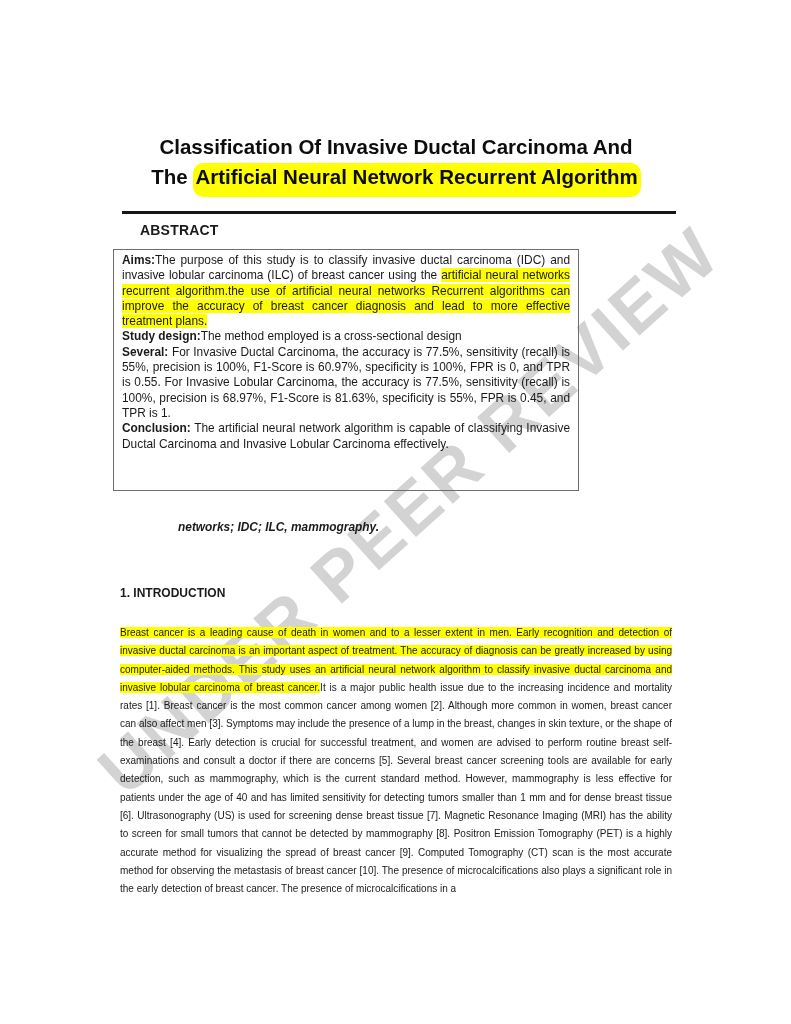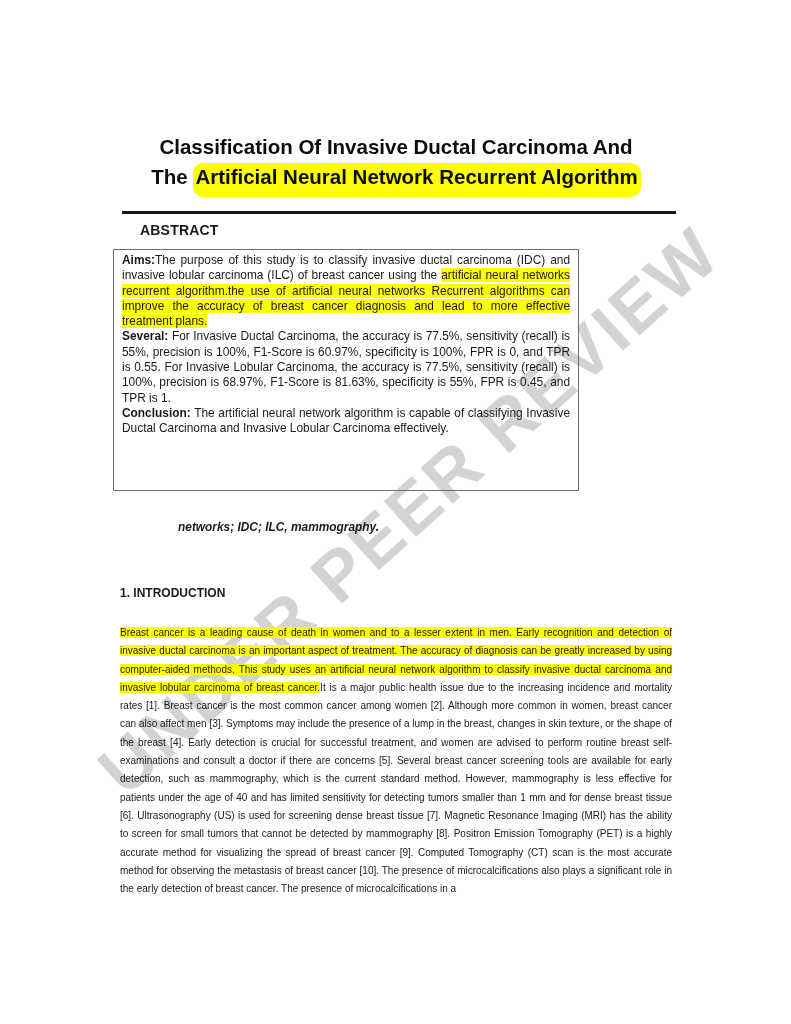--- a/index.html
+++ b/index.html
@@ -89,20 +89,21 @@
     <div>Classification Of Invasive Ductal Carcinoma And</div>
     <div><span>The </span><span class="hl">Artificial Neural Network Recurrent Algorithm</span></div>
   </div>
 
   <div class="layer rule"></div>
 
   <div class="layer abstract-heading">ABSTRACT</div>
 
   <div class="layer abstract-box">
     <p><span class="lbl">Aims:</span><span>The purpose of this study is to classify invasive ductal carcinoma (IDC) and invasive lobular carcinoma (ILC) of breast cancer using the </span><span class="hl">artificial neural networks recurrent  algorithm.the use of artificial neural networks Recurrent algorithms can improve the accuracy of breast cancer diagnosis and lead to more effective treatment plans.</span></p>
+    <p><span class="lbl">Study design:</span><span>The method employed is a cross-sectional design</span></p>
     <p><span class="lbl">Several:</span><span> For Invasive Ductal Carcinoma, the accuracy is 77.5%, sensitivity (recall) is 55%, precision is 100%, F1-Score is 60.97%, specificity is 100%, FPR is 0, and TPR is 0.55. For Invasive Lobular Carcinoma, the accuracy is 77.5%, sensitivity (recall) is 100%, precision is 68.97%, F1-Score is 81.63%, specificity is 55%, FPR is 0.45, and TPR is 1.</span></p>
     <p><span class="lbl">Conclusion:</span><span> The artificial neural network algorithm is capable of classifying Invasive Ductal Carcinoma and Invasive Lobular Carcinoma effectively.</span></p>
   </div>
 
   <div class="layer keywords">
     <div class="kw2">networks; IDC; ILC, mammography.</div>
   </div>
 
   <div class="layer intro-heading">1. INTRODUCTION</div>
 

